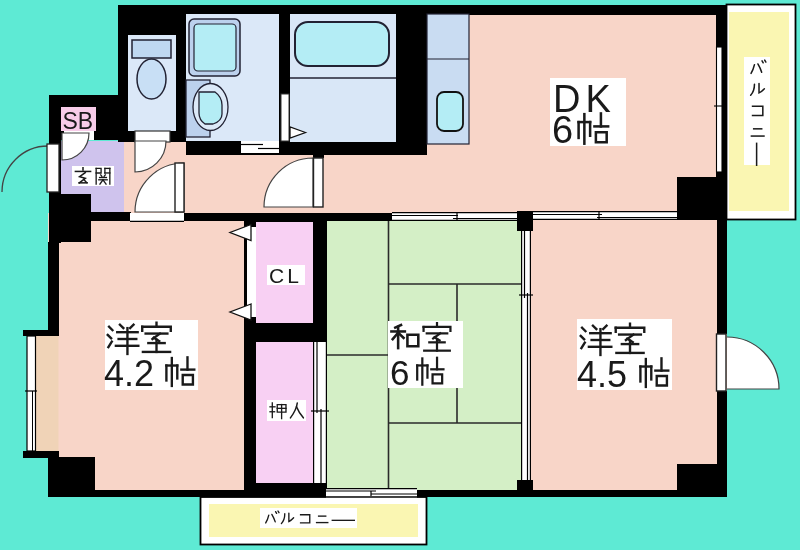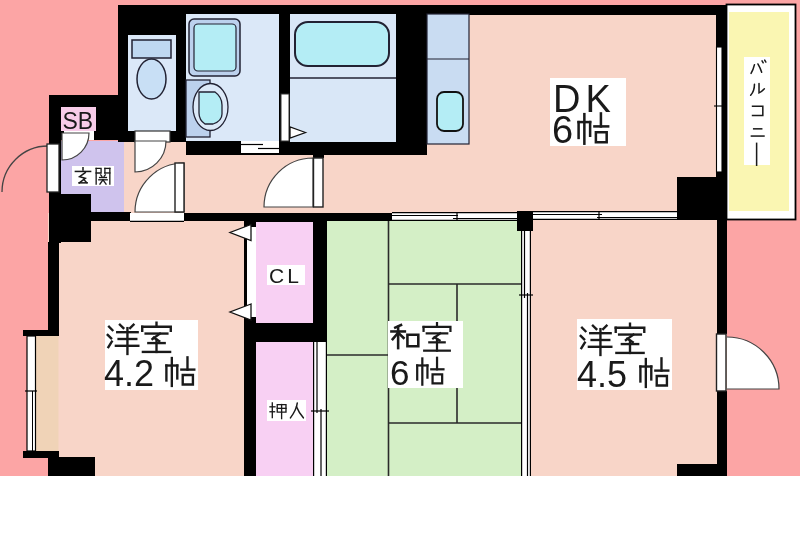--- a/index.html
+++ b/index.html
@@ -1,16 +1,16 @@
 <!DOCTYPE html>
 <html><head>
 <meta charset="utf-8">
 <style>
 html,body{margin:0;padding:0;background:#ffffff;}
-#plan{position:relative;width:800px;height:476px;background:#fca5a5;overflow:hidden;text-decoration:underline;}
+#plan{position:relative;width:800px;height:550px;background:#5eead4;overflow:hidden;text-decoration:underline;}
 svg{position:absolute;left:0;top:0;}
 text{font-family:"Liberation Sans",sans-serif;fill:#1a1a1a;}
 </style>
 </head>
 <body>
 <div id="plan">
 <svg width="800" height="550" viewBox="0 0 800 550">
 <defs>
 <g id="gy-gen" fill="none" stroke="#1a1a1a" stroke-width="8" stroke-linecap="square">
  <path d="M50 6 V18"></path>

